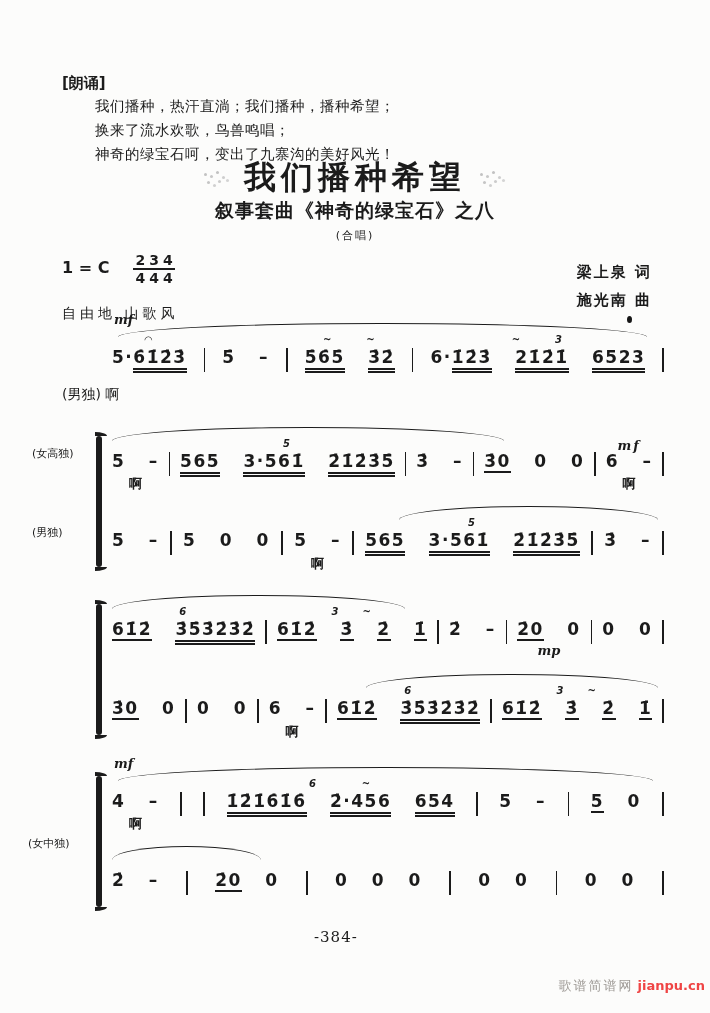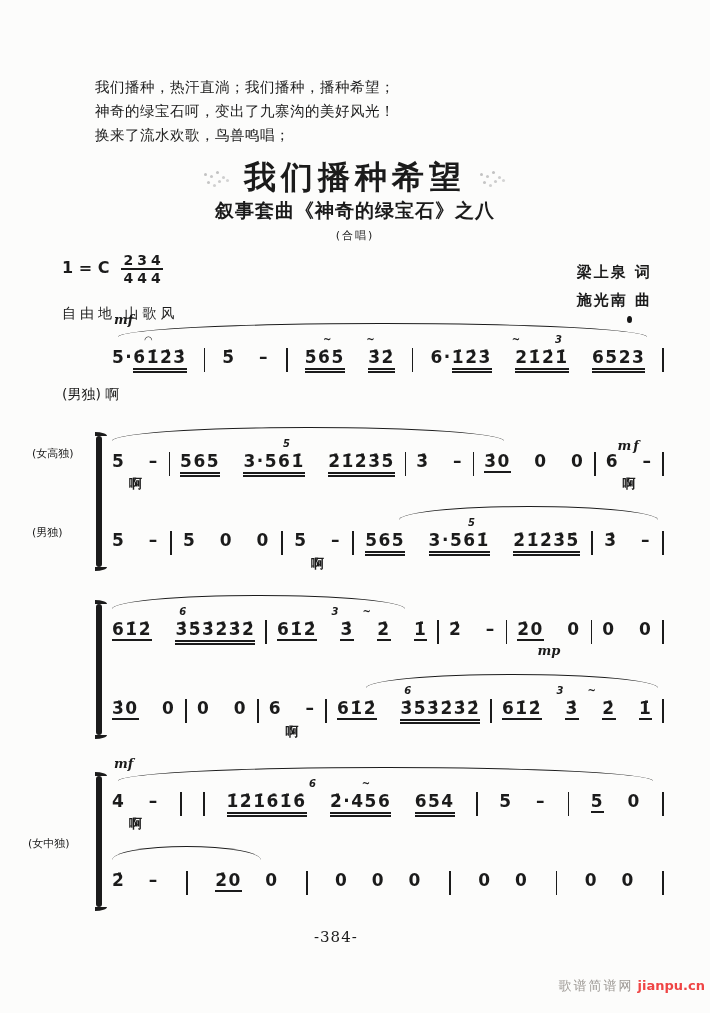--- a/index.html
+++ b/index.html
@@ -10,21 +10,21 @@
   .rec-tag{font-weight:bold;font-size:15px;}
   .rec-line{margin-left:33px;font-size:14.5px;line-height:22px;margin-top:2px;letter-spacing:.5px;}
   .title-row{position:absolute;top:156px;left:0;width:100%;text-align:center;white-space:nowrap;}
   .title{display:inline-block;font-size:32px;font-weight:bold;letter-spacing:5px;margin:0;vertical-align:middle;}
   .smudge{display:inline-block;width:30px;height:18px;position:relative;margin:0 12px;vertical-align:middle;}
   .smudge::before{content:"";position:absolute;left:2px;top:4px;width:3px;height:3px;border-radius:50%;background:#c2c2c2;
      box-shadow:6px 2px 0 #c8c8c8,12px -2px 0 #c2c2c2,18px 3px 0 #cecece,3px 8px 0 #c5c5c5,14px 7px 0 #cccccc,22px 6px 0 #d4d4d4,9px 11px 0 #d0d0d0;}
   .subtitle{position:absolute;top:198px;width:100%;text-align:center;font-size:19px;font-weight:bold;letter-spacing:1px;}
   .ensemble{position:absolute;top:228px;width:100%;text-align:center;font-size:11px;letter-spacing:2px;}
   .meta-left{position:absolute;left:62px;top:250px;}
-  .keyline{font-size:16px;font-weight:bold;display:flex;align-items:center;gap:12px;}
+  .keyline{font-size:16px;font-weight:bold;display:flex;align-items:center;gap:24px;}
   .frac{display:inline-flex;flex-direction:column;align-items:center;line-height:1;font-size:14px;font-weight:bold;}
   .frac .num{border-bottom:2px solid #1b1b1b;padding:0 2px 1px;}
   .frac .den{padding-top:1px;}
   .tempo{margin-top:20px;font-size:14px;letter-spacing:4px;}
   .credits{position:absolute;right:58px;top:258px;font-size:15px;font-weight:bold;line-height:28px;letter-spacing:2px;}
   .ink-dot{position:absolute;right:20px;top:58px;width:5px;height:7px;background:#161616;border-radius:50%;}
   
   .system{position:absolute;left:112px;width:552px;}
   .sys1{top:320px;} .sys2{top:424px;} .sys3{top:592px;} .sys4{top:764px;}
   .staff{position:relative;margin-bottom:12px;padding-top:14px;}
@@ -52,24 +52,25 @@
   .watermark{position:absolute;right:5px;top:977px;font-size:13px;white-space:nowrap;}
   .wm-site{color:#9e9a96;letter-spacing:2px;}
   .wm-domain{color:#ef4444;font-weight:bold;}
 </style>
 </head>
 <body>
 
 <div class="page">
 
   <div class="recitation">
+    <div class="rec-tag">[朗诵]</div>
     <div id="rec-lines">
         <div class="rec-line">我们播种，热汗直淌；我们播种，播种希望；</div>
+        <div class="rec-line">换来了流水欢歌，鸟兽鸣唱；</div>
         <div class="rec-line">神奇的绿宝石呵，变出了九寨沟的美好风光！</div>
-        <div class="rec-line">换来了流水欢歌，鸟兽鸣唱；</div>
       </div>
   </div>
 
   <div class="title-row">
     <span class="smudge"></span><h1 class="title">我们播种希望</h1><span class="smudge"></span>
   </div>
   <div class="subtitle">叙事套曲《神奇的绿宝石》之八</div>
   <div class="ensemble">(合唱)</div>
 
   <div class="meta-left">

